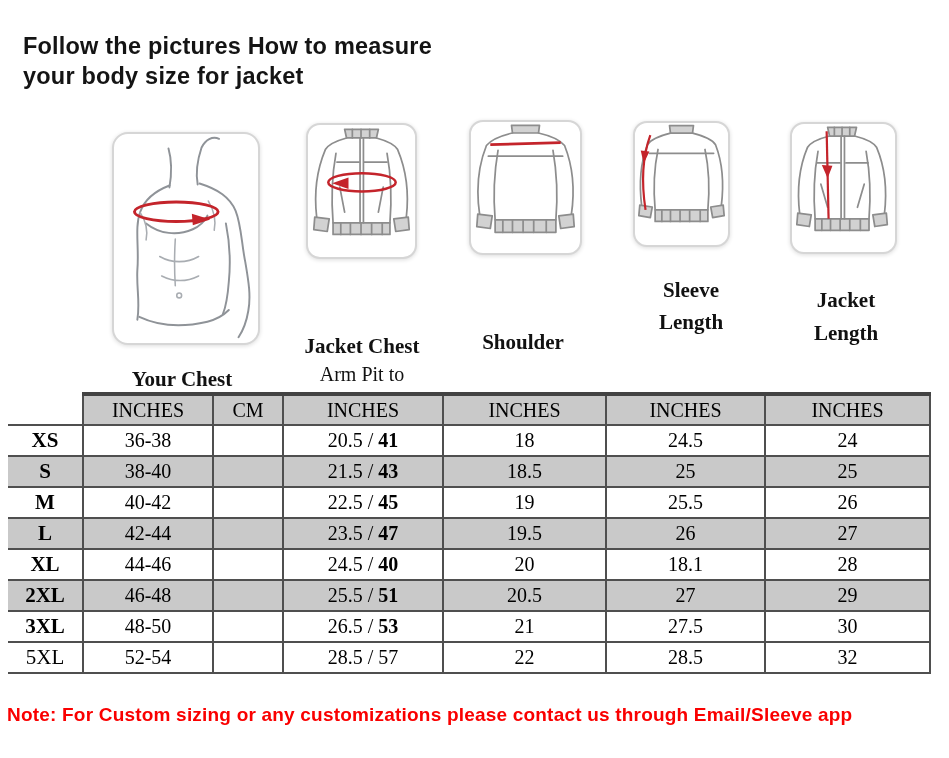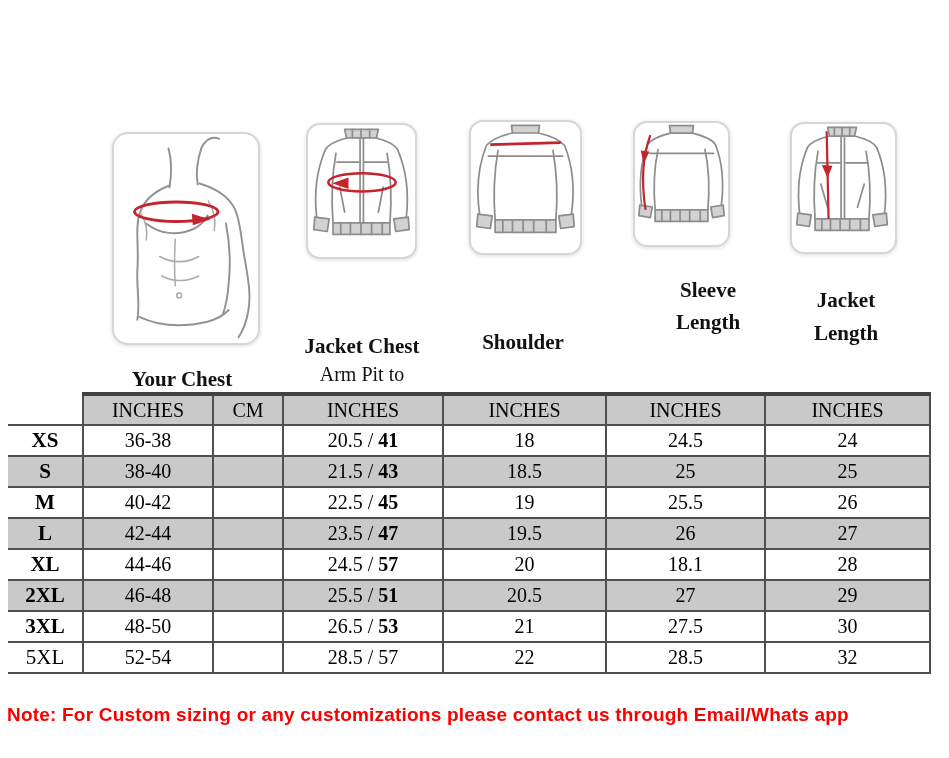--- a/index.html
+++ b/index.html
@@ -21,21 +21,21 @@
   .card-sleeve{left:633px;top:121px;width:97px;height:126px;border-radius:14px;}
   .card-jlength{left:790px;top:122px;width:107px;height:132px;border-radius:14px;}
 
   
   .cap{position:absolute;text-align:center;color:#111;}
   .cap .b{font-weight:bold;margin-top:43px;}
   .cap-your-chest{left:102px;top:367px;width:160px;font-size:21px;font-weight:bold;}
   .cap-jchest{left:278px;top:289px;width:168px;font-size:20px;line-height:28px;}
   .cap-jchest .b{font-size:21px;}
   .cap-shoulder{left:455px;top:330px;width:136px;font-size:21px;font-weight:bold;}
-  .cap-sleeve{left:650px;top:274px;width:116px;font-size:21px;font-weight:bold;line-height:32px;}
+  .cap-sleeve{left:633px;top:274px;width:116px;font-size:21px;font-weight:bold;line-height:32px;}
   .cap-jlength{left:790px;top:284px;width:112px;font-size:21px;font-weight:bold;line-height:33px;}
 
   
   .size-table{position:absolute;left:8px;top:392px;width:922px;border-collapse:collapse;
               table-layout:fixed;font-family:"Liberation Serif",serif;font-size:20px;color:#000000;}
   .size-table th,.size-table td{border:2px solid #4f4f4f;padding:0;text-align:center;
               height:29px;line-height:27px;font-weight:normal;overflow:hidden;white-space:nowrap;}
   .size-table thead th{background:var(--stripe-gray,#c9c9c9);height:28px;border-top:4px solid #434343;}
   .size-table thead th.ph{background:#fff;border:none;}
   .size-table td:first-child{border-left:none;}
@@ -55,20 +55,24 @@
   .torso-line{fill:none;stroke:#8f9398;stroke-width:2;stroke-linecap:round;}
   .torso-thin{fill:none;stroke:#a9adb2;stroke-width:1.6;stroke-linecap:round;}
   .redline{stroke:var(--accent-red,#c4242b);fill:none;}
   .redfill{fill:var(--accent-red,#c4242b);stroke:none;}
 </style>
 </head>
 <body>
 
 <div class="page">
 
+  <div class="title">
+    <span>Follow the pictures How to measure</span><br>
+    <span>your body size for jacket</span>
+  </div>
 
   <div class="card card-torso">
     <svg viewBox="0 0 148 213">
       <path class="torso-line" d="M57,54 C59,42 60,28 56,14"></path>
       <path class="torso-line" d="M86,51 C84,40 85,28 90,13 C94,5 101,1 108,4"></path>
       <path class="torso-line" d="M57,52 C44,57 32,65 27,79 C21,95 26,116 24,139 C23,158 27,172 24,190"></path>
       <path class="torso-line" d="M88,50 C107,56 119,64 125,78 C131,93 131,112 135,131 C138,149 141,165 138,181 C136,193 132,202 128,208"></path>
       <path class="torso-line" d="M115,91 C119,111 120,131 118,151 C117,164 116,174 112,184"></path>
       <path class="torso-thin" d="M97,68 C103,78 105,88 103,98"></path>
       <path class="torso-line" d="M33,91 C47,102 65,104 81,97 C88,94 93,89 96,83"></path>
@@ -227,21 +231,21 @@
           <td></td>
           <td><span>23.5 / </span><span class="bold">47</span></td>
           <td>19.5</td>
           <td>26</td>
           <td>27</td>
         </tr>
         <tr>
           <td class="size bold">XL</td>
           <td>44-46</td>
           <td></td>
-          <td><span>24.5 / </span><span class="bold">57</span></td>
+          <td><span>24.5 / </span><span class="bold">40</span></td>
           <td>20</td>
           <td>18.1</td>
           <td>28</td>
         </tr>
         <tr class="alt">
           <td class="size bold">2XL</td>
           <td>46-48</td>
           <td></td>
           <td><span>25.5 / </span><span class="bold">51</span></td>
           <td>20.5</td>
@@ -262,15 +266,15 @@
           <td>52-54</td>
           <td></td>
           <td><span>28.5 / 57</span><span class="bold"></span></td>
           <td>22</td>
           <td>28.5</td>
           <td>32</td>
         </tr>
       </tbody>
   </table>
 
-  <div class="note">Note: For Custom sizing or any customizations please contact us through Email/Whats app</div>
+  <div class="note">Note: For Custom sizing or any customizations please contact us through Email/Sleeve app</div>
 
 </div>
 
 </body></html>

